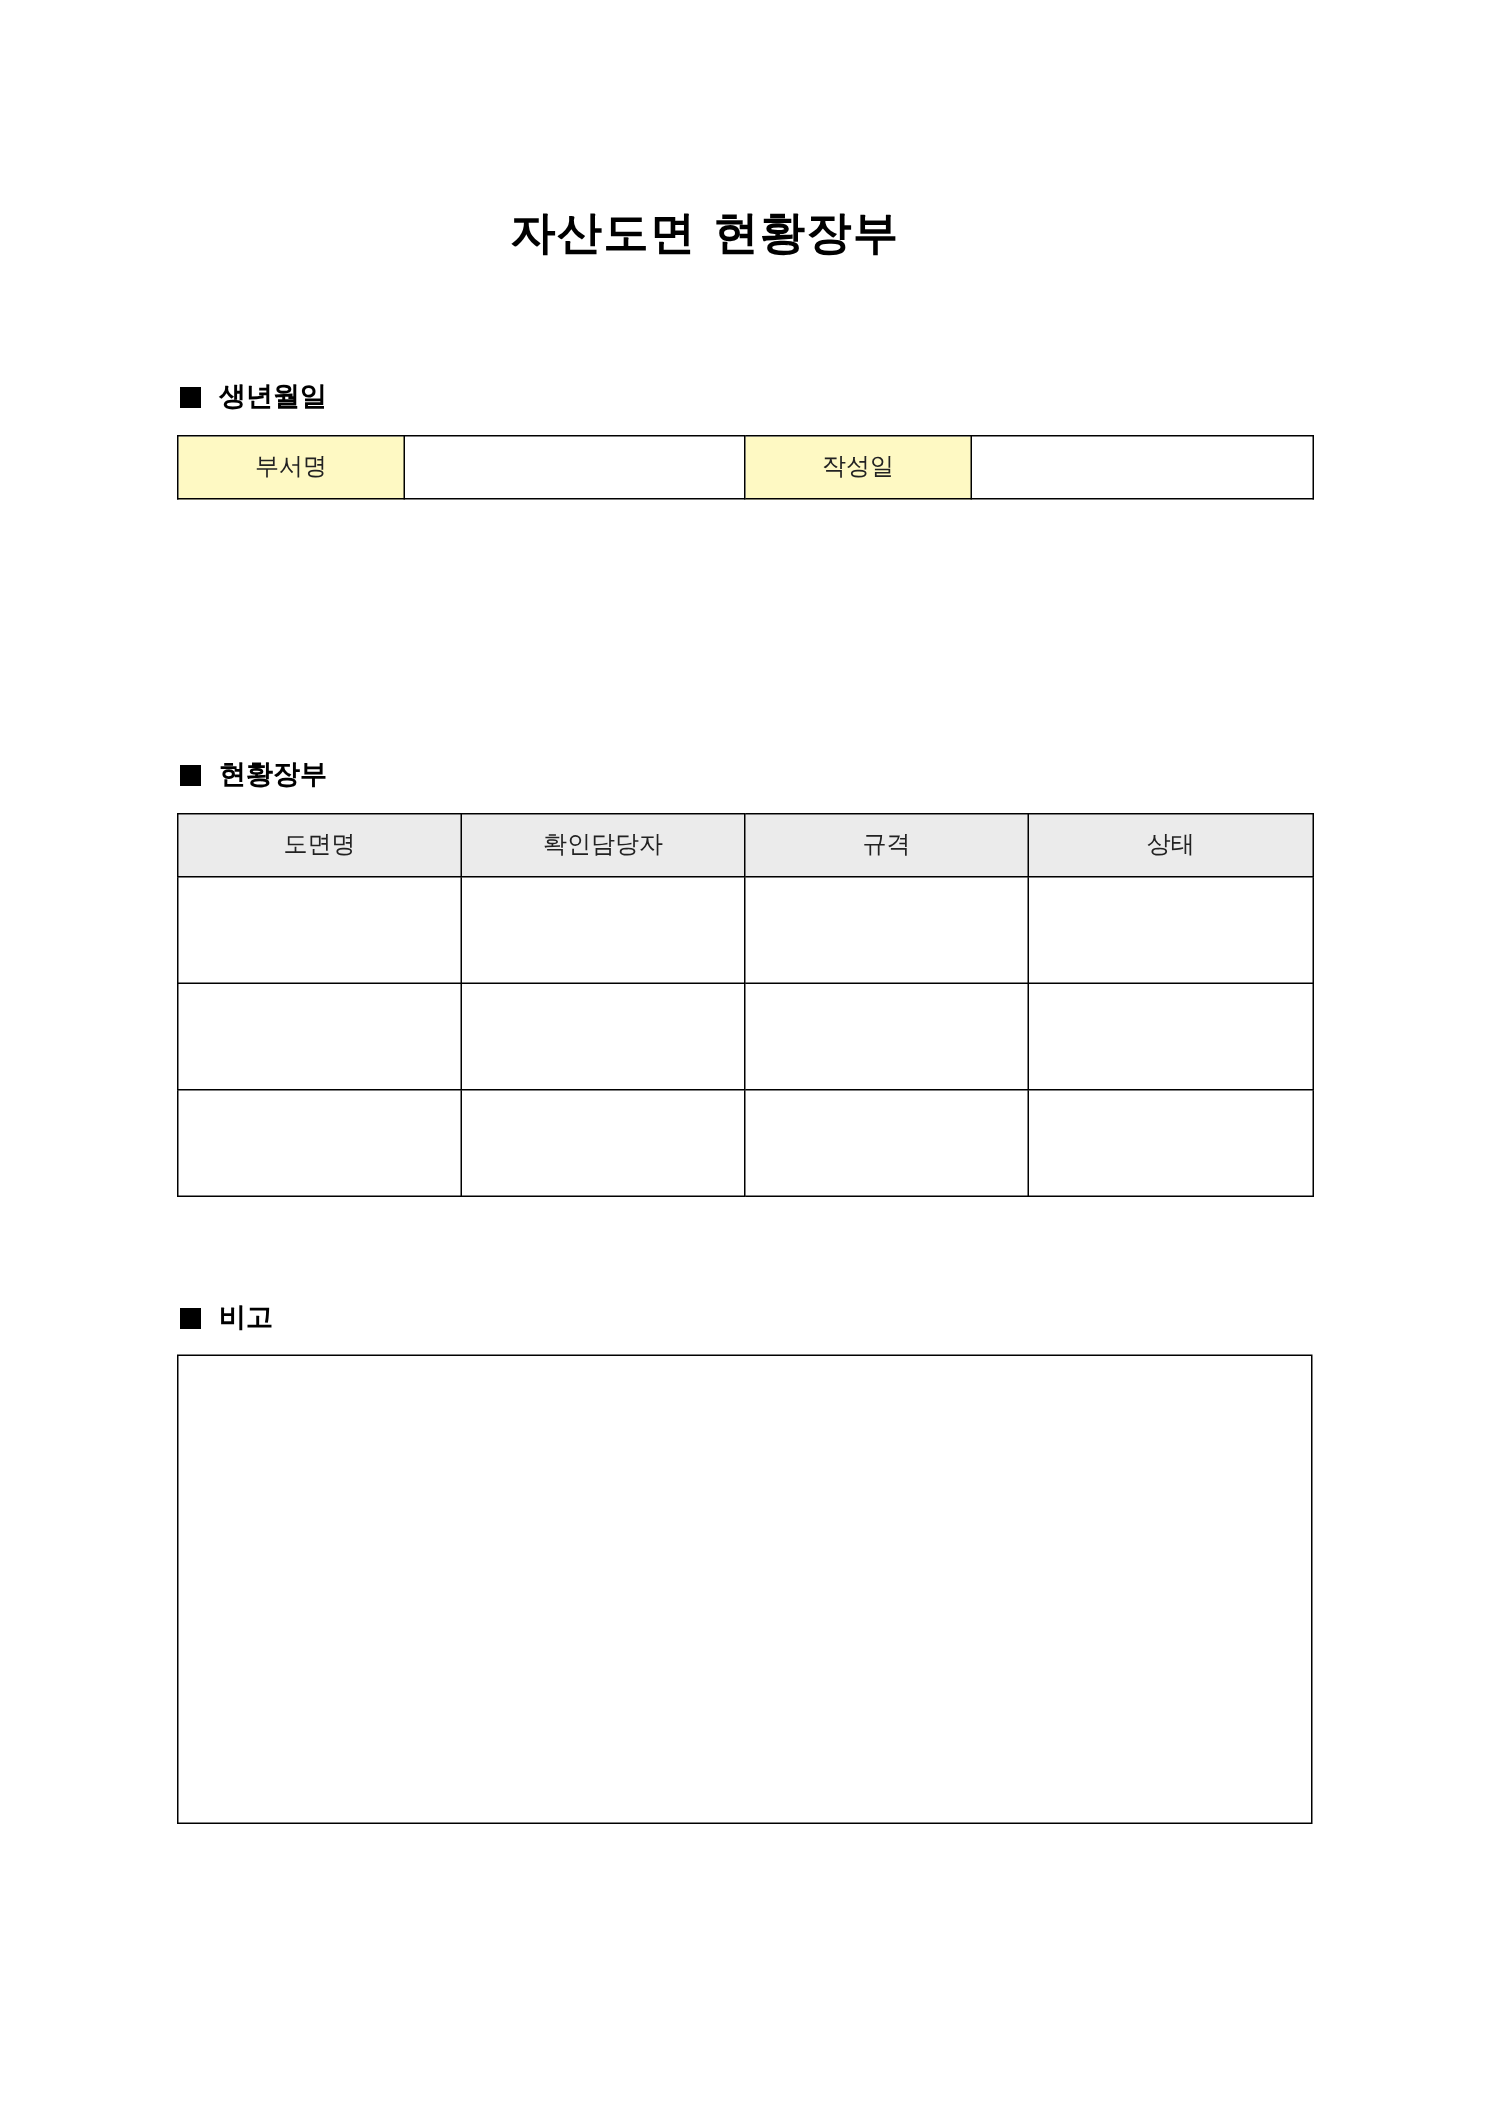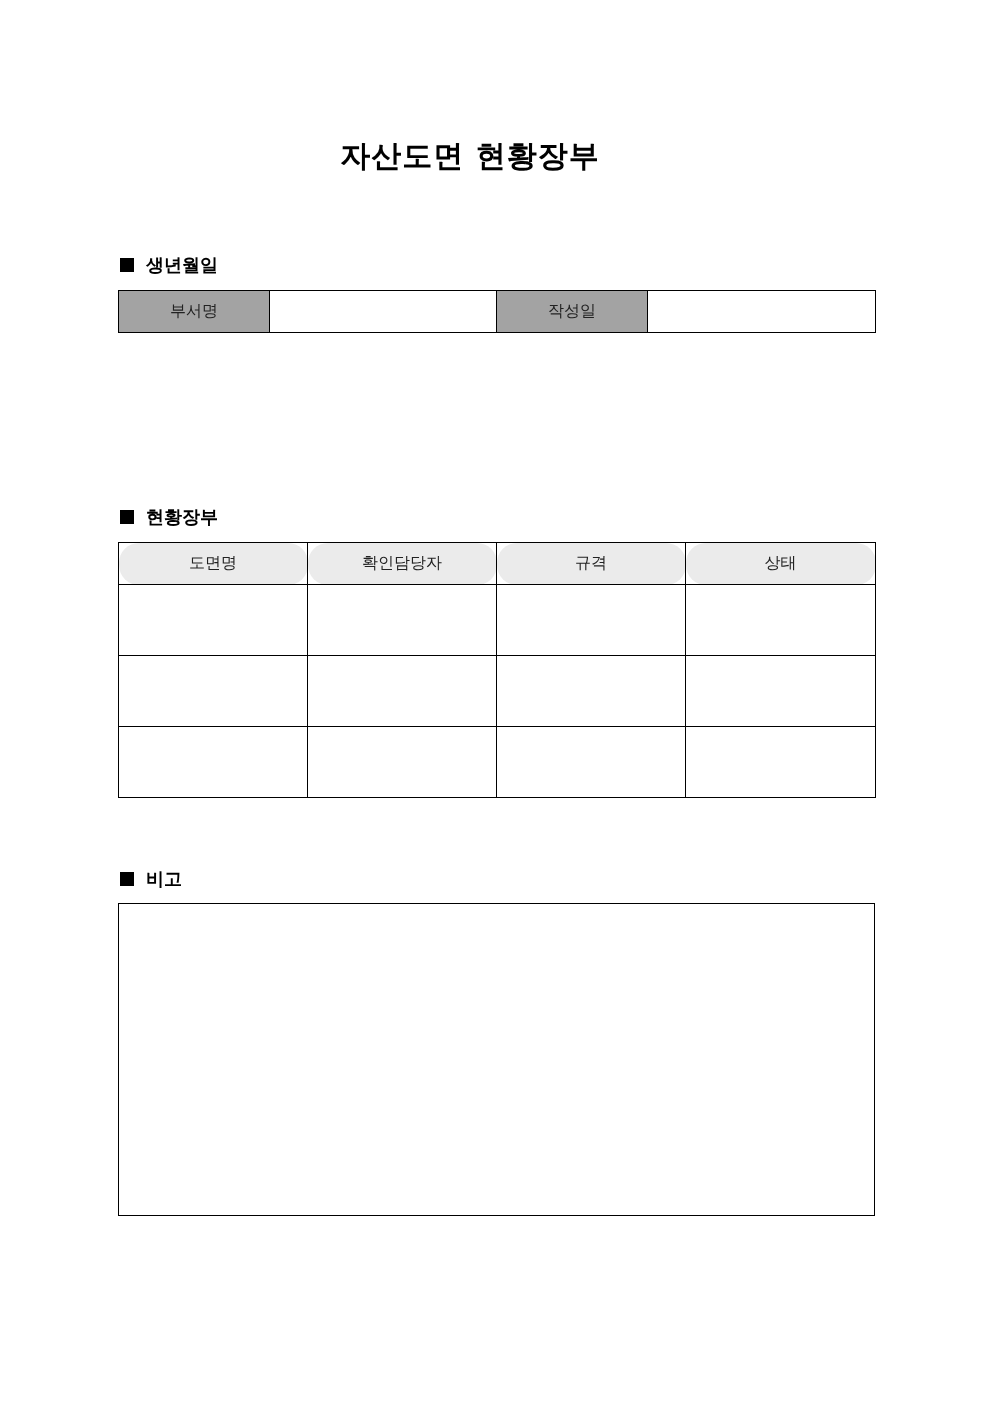--- a/index.html
+++ b/index.html
@@ -24,29 +24,29 @@
 
     table.grid {
       position: absolute; left: 118px; width: 757px;
       border-collapse: collapse; table-layout: fixed;
     }
     table.grid td, table.grid th {
       border: 1.5px solid #000;
       font-size: 16px; font-weight: normal; text-align: center; vertical-align: middle;
       color: #222;
     }
-    .label-cell { background: #a3a3a3; }
+    .label-cell { background: #fef9c3; }
     .value-cell { background: #ffffff; }
 
     #basic-table { top: 290px; }
     #basic-table tr.r1 td, #basic-table tr.r2 td { height: 42px; }
     #basic-table tr.r3 td { height: 61px; }
 
     #drawing-table { top: 542px; }
-    #drawing-table tr.head th { height: 42px; background: #ebebeb; border-radius: 20px; }
+    #drawing-table tr.head th { height: 42px; background: #ebebeb; }
     #drawing-table tr.body td { height: 71px; }
 
     .notes-box {
       position: absolute; left: 118px; top: 903px; width: 757px; height: 313px;
       border: 1.5px solid #000; background: #fff;
     }
   </style>
 </head>
 <body>
 

